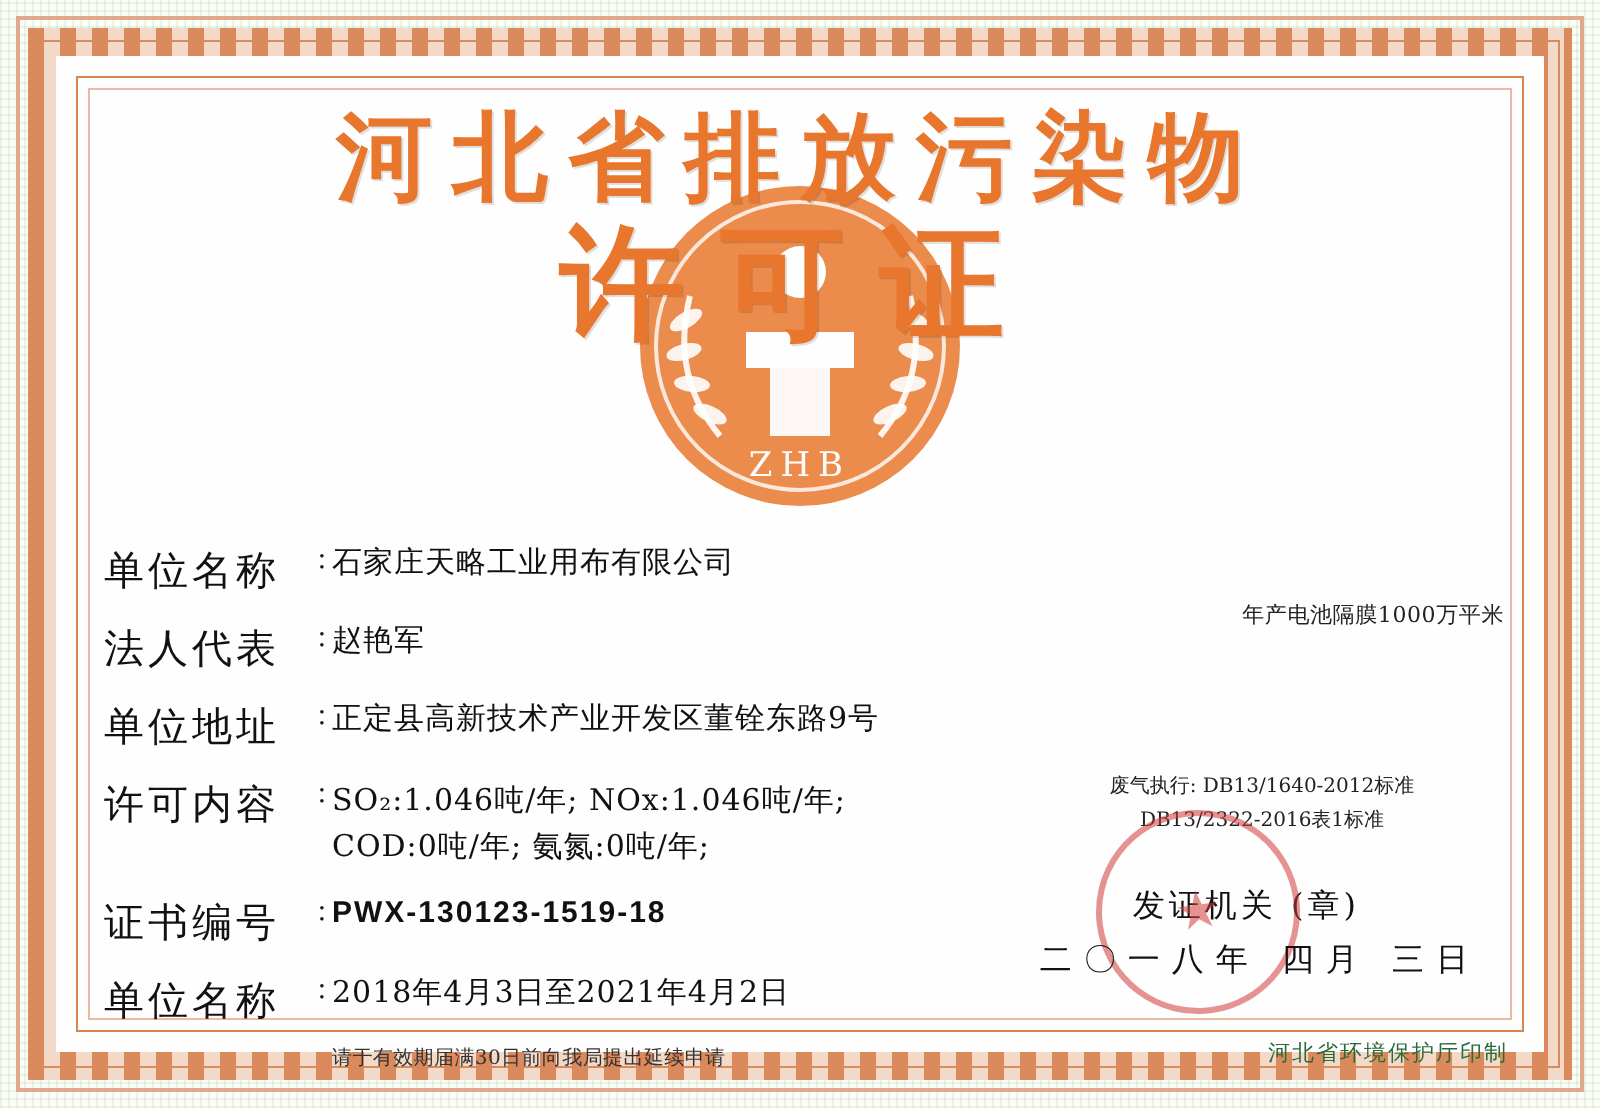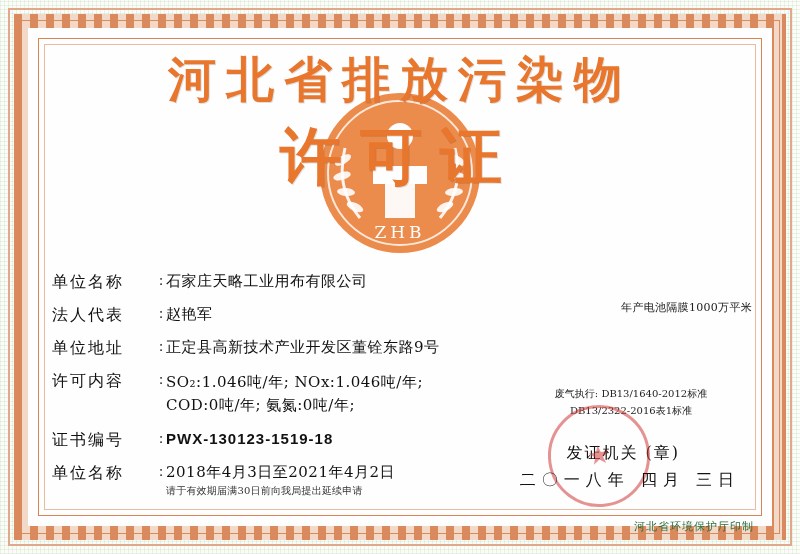--- a/index.html
+++ b/index.html
@@ -53,52 +53,52 @@
   .title-line1{
     font-family:"DejaVu Serif", serif;
     font-size:48px;letter-spacing:10px;color:#e8762d;
     font-weight:bold;text-shadow:1px 1px 0 rgba(0,0,0,.12);
     line-height:1.15;
   }
   .title-line2{
     font-family:"DejaVu Serif", serif;
     font-size:62px;letter-spacing:18px;color:#e8762d;
     font-weight:bold;text-shadow:1px 1px 0 rgba(0,0,0,.12);
-    line-height:1.05;margin-top:17px;
+    line-height:1.05;margin-top:2px;
   }
 
   
   .emblem{
     position:absolute;left:50%;top:88px;transform:translateX(-50%);
     width:170px;height:170px;
     opacity:.92;
   }
 
   
   .fields{
     position:absolute;left:52px;top:272px;width:700px;
     font-size:15px;color:#1a1a1a;
   }
   .row{display:flex;align-items:flex-start;margin-bottom:12px;}
   .label{
     width:104px;flex:0 0 104px;
     font-family:"DejaVu Serif", serif;
-    font-size:16px;letter-spacing:2px;color:#111;
+    font-size:20px;letter-spacing:2px;color:#111;
     white-space:nowrap;
   }
   .colon{width:10px;flex:0 0 10px;text-align:center;}
   .value{
     font-family:"DejaVu Serif", serif;
     font-size:15px;color:#111;letter-spacing:.5px;
   }
   .value-strong{font-weight:normal;}
   .mono{font-family:Liberation Sans, sans-serif;letter-spacing:1px;font-weight:bold;font-size:15px;}
   .content-lines{line-height:1.55;}
   .sub-note{
-    font-size:10px;color:#333;margin-top:2px;letter-spacing:.2px;
+    font-size:10px;color:#333;margin-top:16px;letter-spacing:.2px;
   }
 
   
   .cap-note{
     position:absolute;right:48px;top:300px;width:220px;text-align:right;
     font-family:"DejaVu Serif", serif;font-size:11px;color:#222;letter-spacing:.3px;
   }
   .std-note{
     position:absolute;right:44px;top:370px;width:250px;
     font-family:"DejaVu Serif", serif;font-size:10px;color:#222;line-height:1.7;

